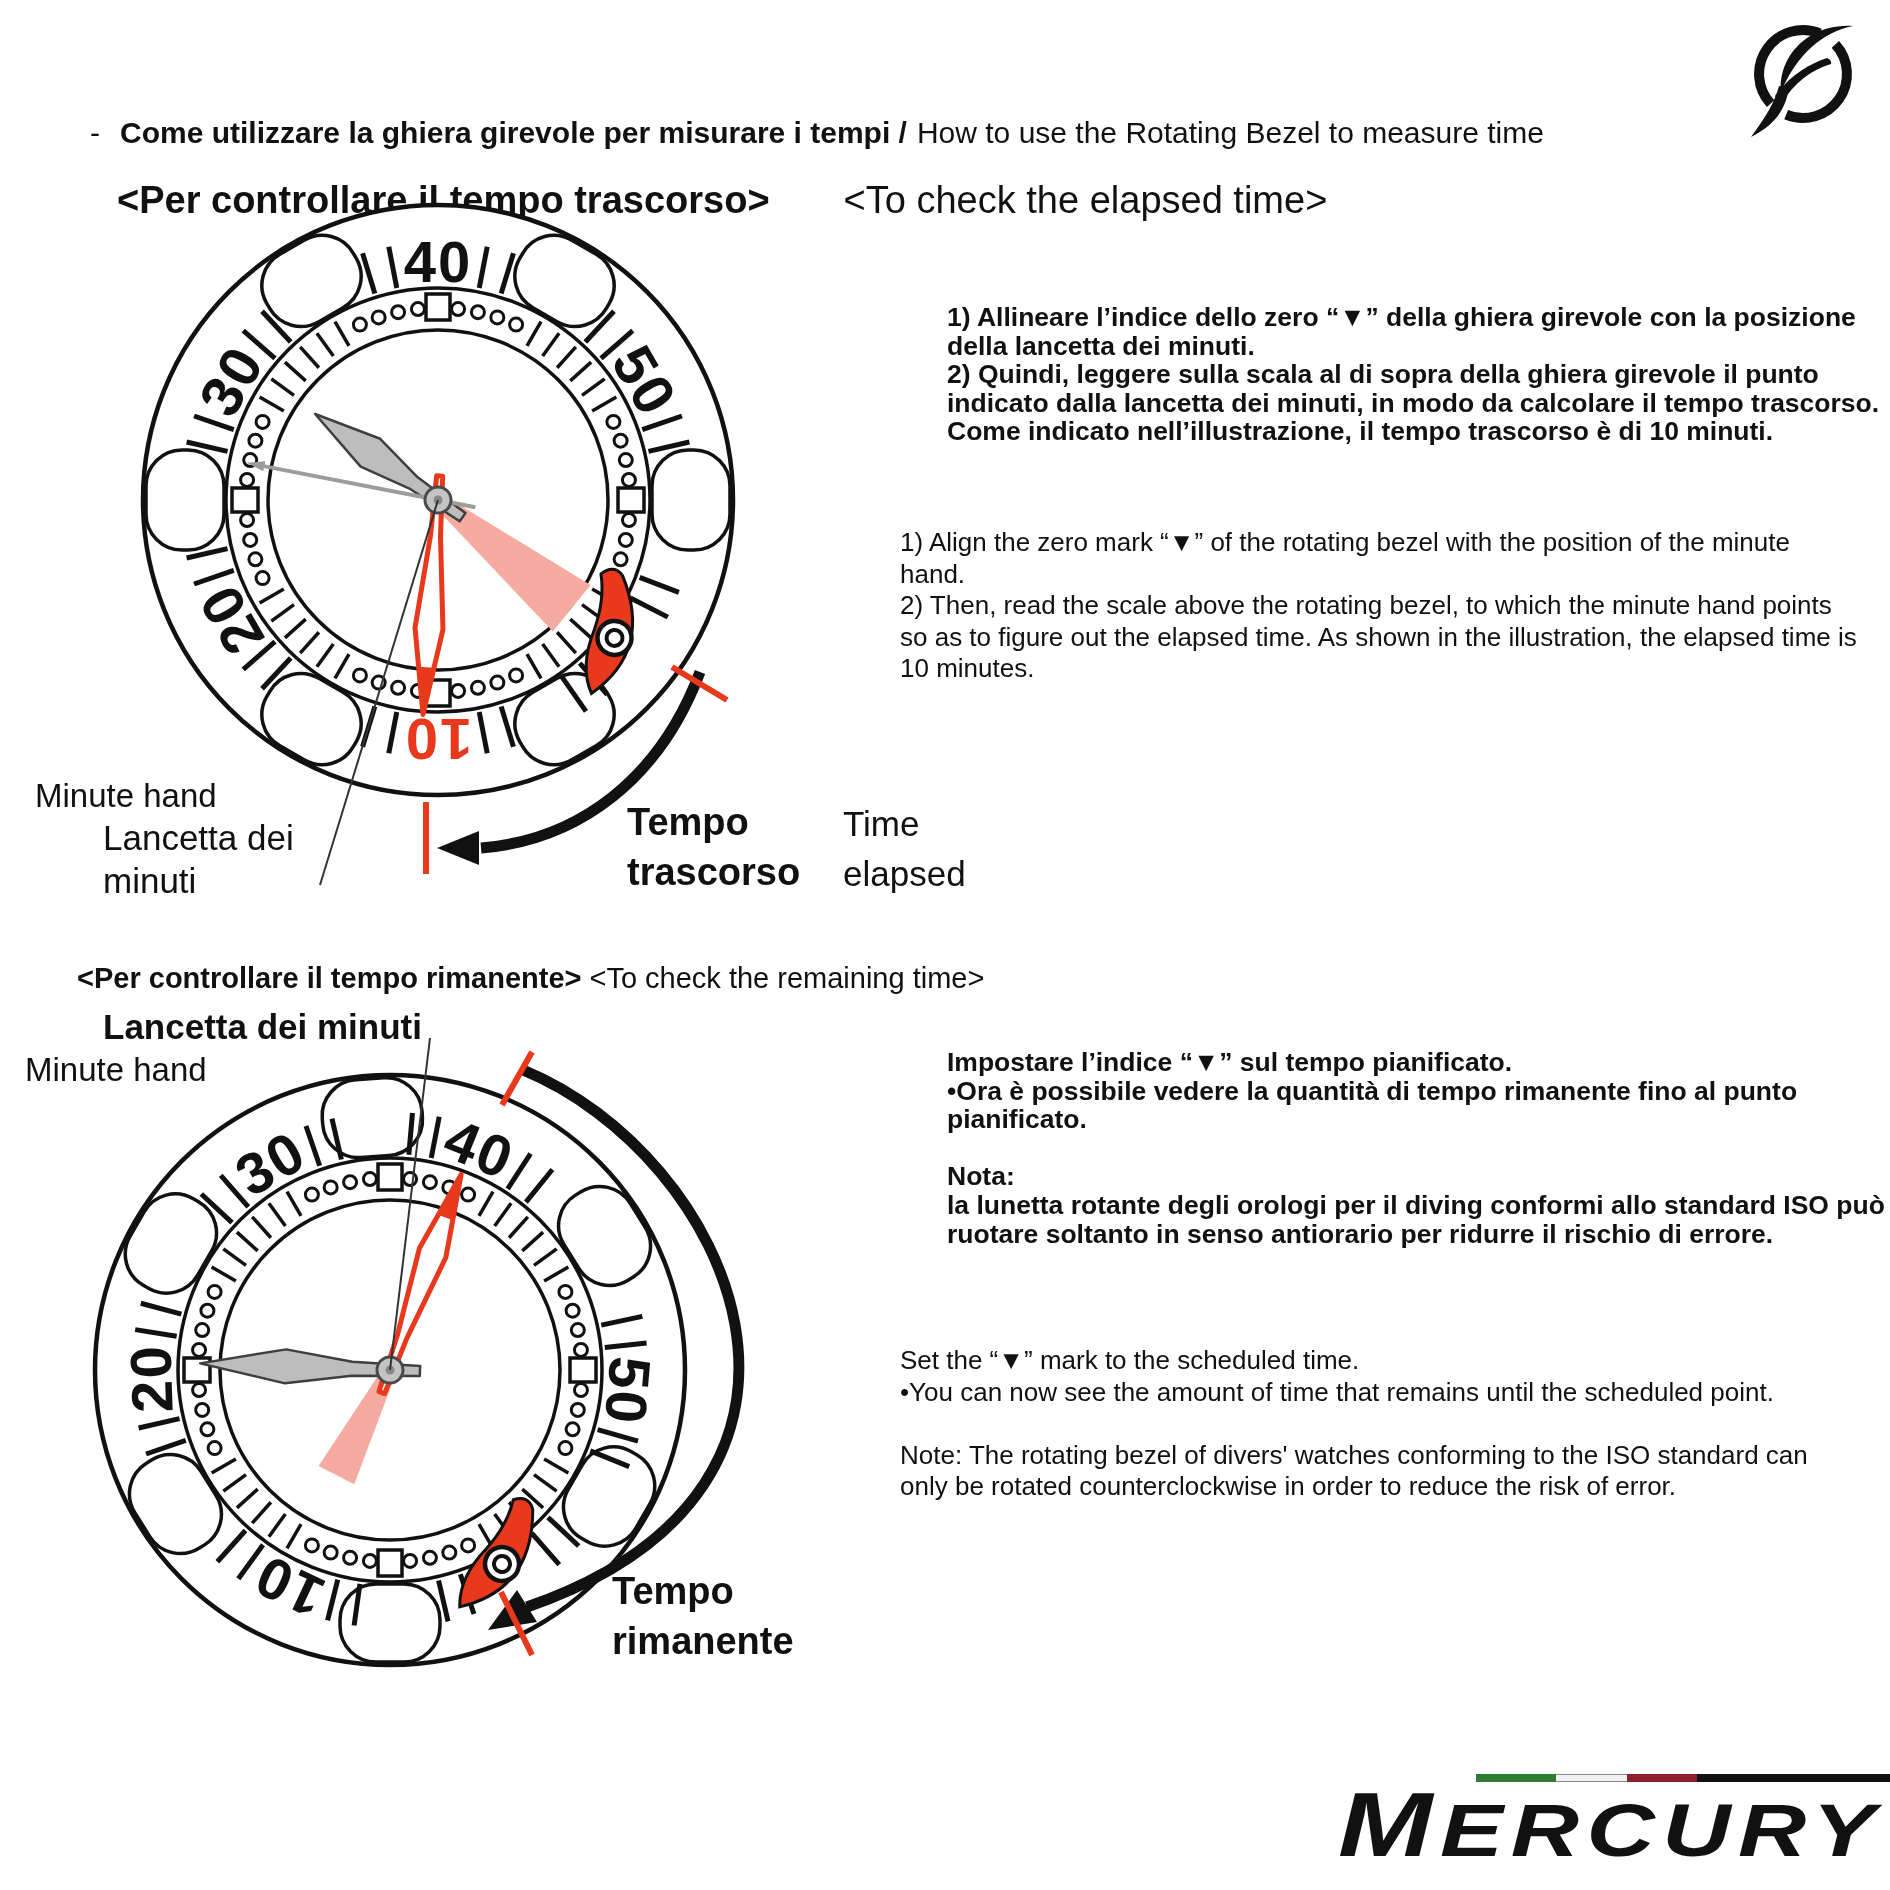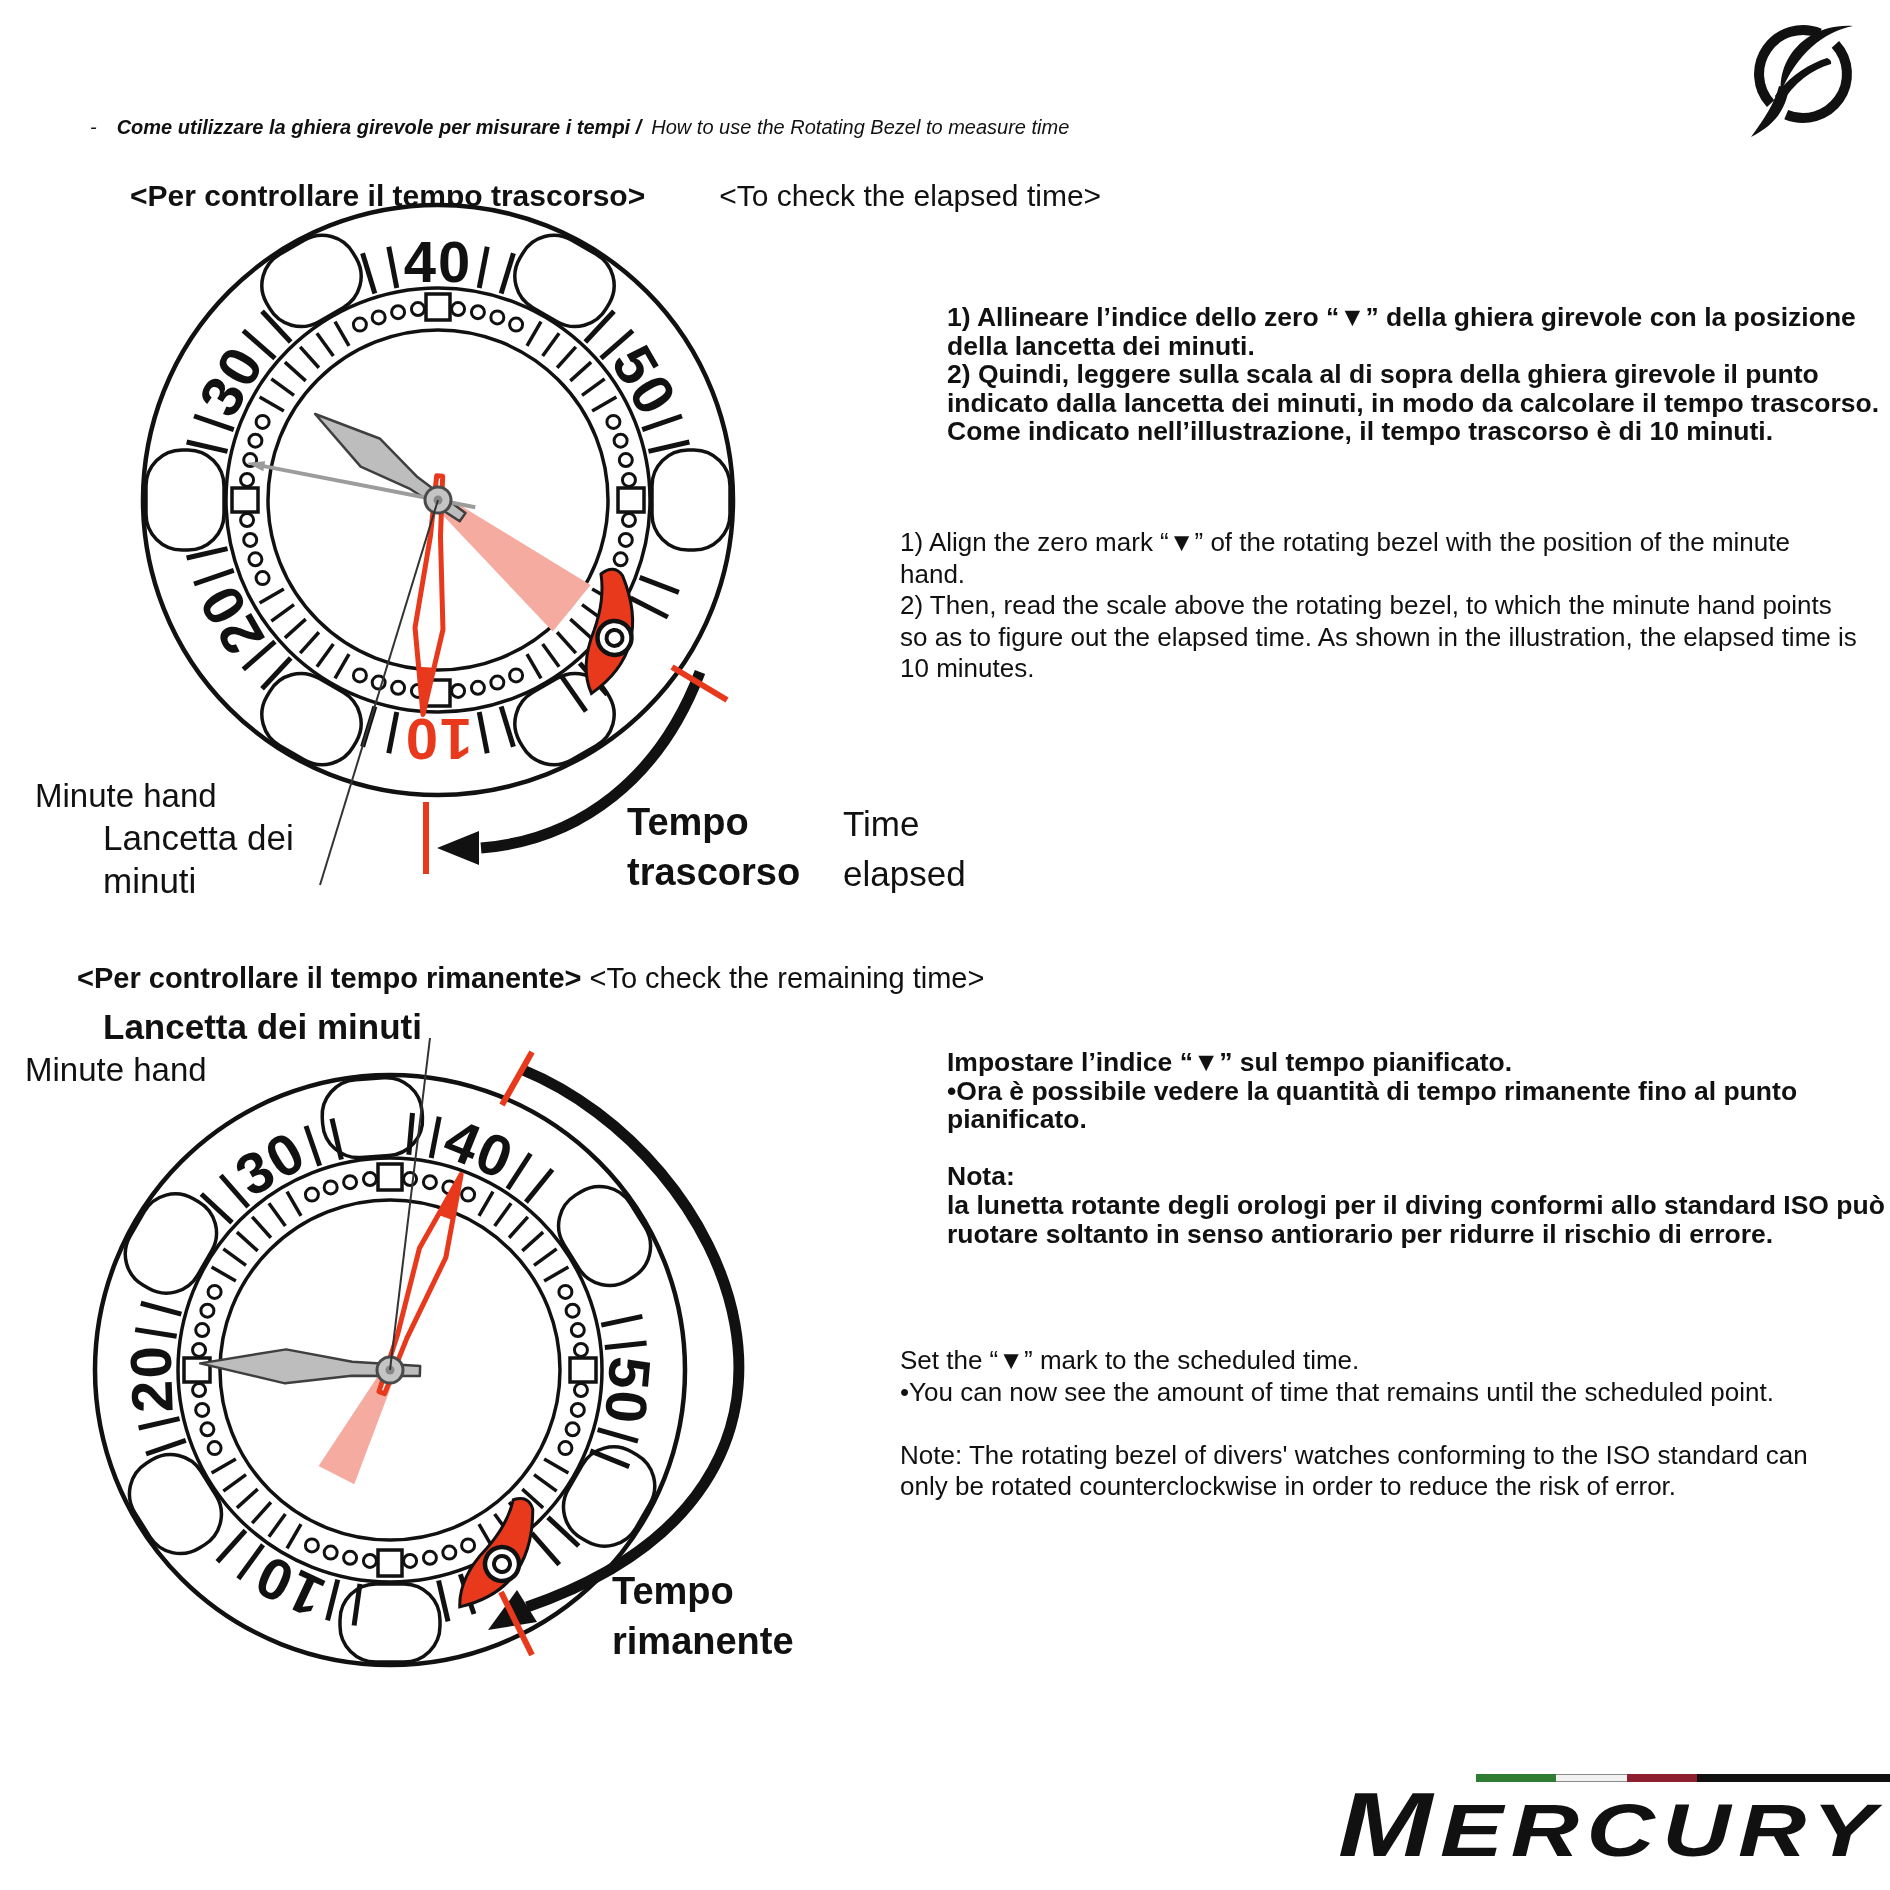--- a/index.html
+++ b/index.html
@@ -2,26 +2,26 @@
 <html><head>
 <meta charset="utf-8">
 <style>
   html,body{margin:0;padding:0;background:#fff;}
   .page{position:relative;width:1890px;height:1890px;background:#ffffff;
         font-family:"Liberation Sans",sans-serif;color:#111;overflow:hidden;}
   .abs{position:absolute;}
   .b{font-weight:bold;}
   .pre{white-space:pre-line;}
 
-  #title-row{left:90px;top:116px;font-size:20px;font-style:italic;}
+  #title-row{left:90px;top:116px;font-size:30px;}
   #title-dash{display:inline-block;margin-right:20px;}
   #title-it{font-weight:bold;}
   #title-en{margin-left:10px;}
 
-  #sec1-heading{left:130px;top:179px;font-size:30px;}
+  #sec1-heading{left:117px;top:179px;font-size:38px;}
   #sec1-heading .reg{margin-left:74px;font-weight:normal;}
   #sec2-heading{left:77px;top:962px;font-size:29px;}
   #sec2-heading .reg{margin-left:8px;font-weight:normal;}
 
   .body-block{left:900px;width:958px;}
   .body-it{font-weight:bold;font-size:26.5px;line-height:28.6px;margin-left:47px;}
   .body-en{font-size:26px;line-height:31.5px;}
   #block-elapsed-it{top:303px;}
   #block-elapsed-en{top:527px;}
   #block-remaining-it{top:1048px;}

